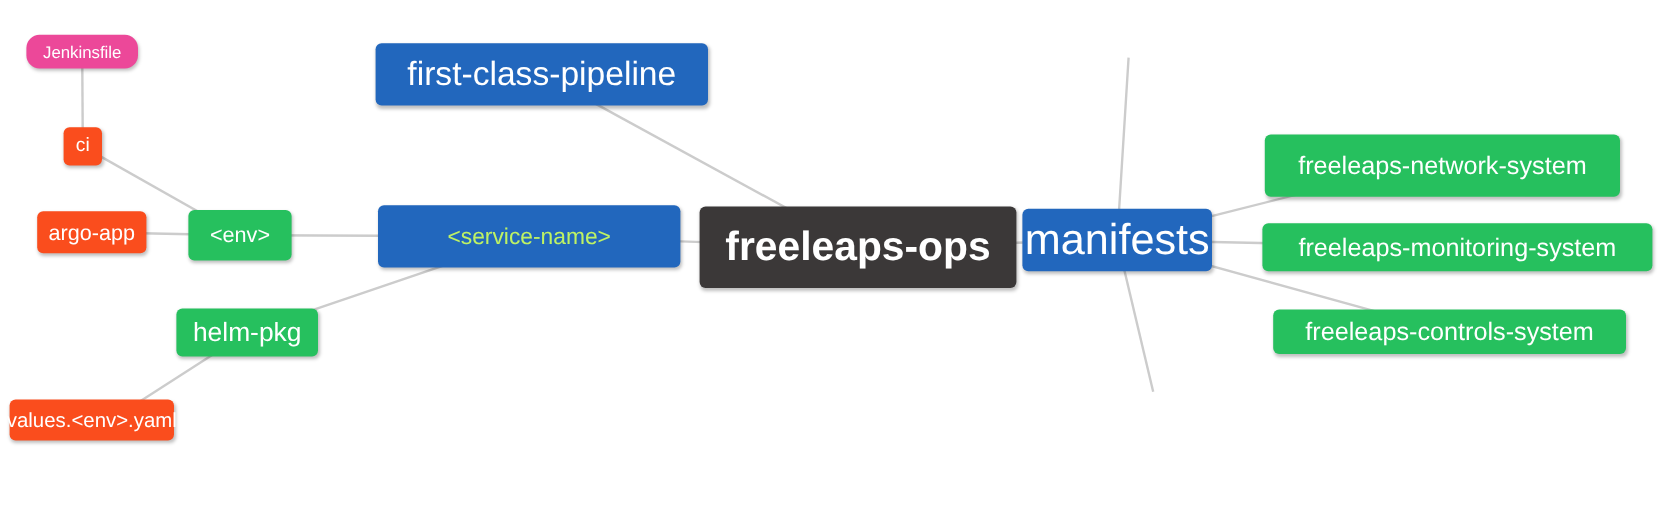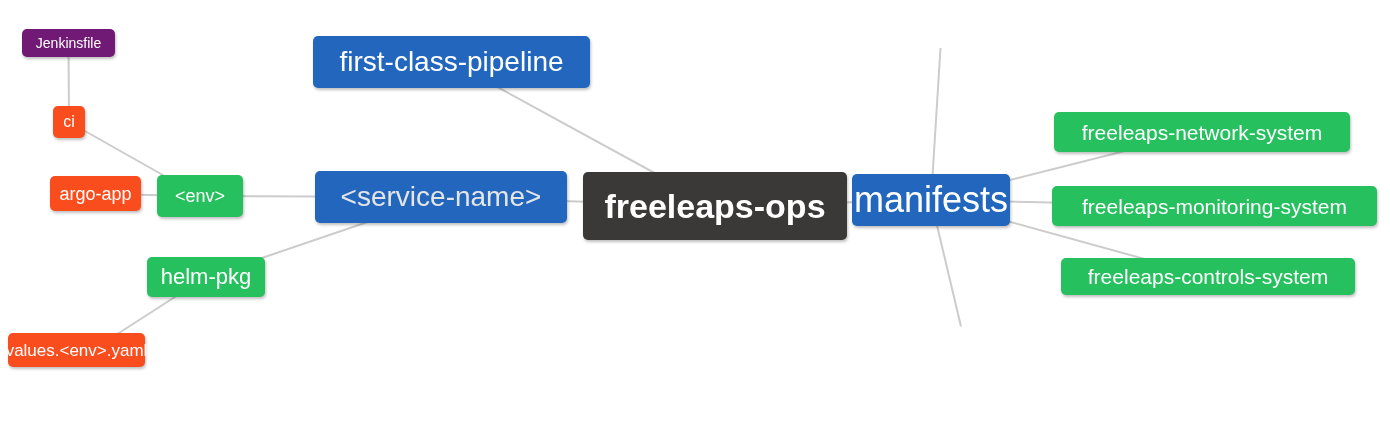--- a/index.html
+++ b/index.html
@@ -53,26 +53,26 @@
       <line x1="92.5" y1="350" x2="206" y2="277" stroke="#CCCCCC" stroke-width="2"></line>
       <line x1="451.5" y1="62" x2="715" y2="206" stroke="#CCCCCC" stroke-width="2"></line>
       <line x1="441" y1="197" x2="715" y2="206" stroke="#CCCCCC" stroke-width="2"></line>
       <line x1="715" y1="206" x2="931" y2="200" stroke="#CCCCCC" stroke-width="2"></line>
       <line x1="931" y1="200" x2="940.5" y2="48" stroke="#CCCCCC" stroke-width="2"></line>
       <line x1="931" y1="200" x2="1202" y2="131.5" stroke="#CCCCCC" stroke-width="2"></line>
       <line x1="931" y1="200" x2="1214.5" y2="206" stroke="#CCCCCC" stroke-width="2"></line>
       <line x1="931" y1="200" x2="1208" y2="276.5" stroke="#CCCCCC" stroke-width="2"></line>
       <line x1="931" y1="200" x2="961" y2="326.5" stroke="#CCCCCC" stroke-width="2"></line>
     </svg>
-<div class="node" style="left: 22px; top: 29px; width: 93px; height: 28px; font-size: 14px; background: #701a75; color: rgb(255, 255, 255);">Jenkinsfile</div>
+<div class="node" style="left: 22px; top: 29px; width: 93px; height: 28px; font-size: 14px; background: #ec4899; color: rgb(255, 255, 255); border-radius: 11px;">Jenkinsfile</div>
     <div class="node" style="left: 53px; top: 106px; width: 32px; height: 32px; font-size: 16px; background: rgb(250, 77, 29); color: rgb(255, 255, 255);">ci</div>
-    <div class="node" style="left: 31px; top: 176px; width: 91px; height: 35px; font-size: 18px; background: rgb(250, 77, 29); color: rgb(255, 255, 255); margin-left: 19px;">argo-app</div>
+    <div class="node" style="left: 31px; top: 176px; width: 91px; height: 35px; font-size: 18px; background: rgb(250, 77, 29); color: rgb(255, 255, 255);">argo-app</div>
     <div class="node" style="left: 157px; top: 175px; width: 86px; height: 42px; font-size: 18px; background: rgb(38, 192, 94); color: rgb(255, 255, 255);">&lt;env&gt;</div>
     <div class="node" style="left: 147px; top: 257px; width: 118px; height: 40px; font-size: 22px; background: rgb(38, 192, 94); color: rgb(255, 255, 255);">helm-pkg</div>
     <div class="node" style="left: 8px; top: 333px; width: 137px; height: 34px; font-size: 17px; background: rgb(250, 77, 29); color: rgb(255, 255, 255);">values.&lt;env&gt;.yaml</div>
     <div class="node" style="left: 313px; top: 36px; width: 277px; height: 52px; font-size: 28px; background: rgb(34, 103, 189); color: rgb(255, 255, 255);">first-class-pipeline</div>
-    <div class="node" style="left: 315px; top: 171px; width: 252px; height: 52px; font-size: 28px; background: rgb(34, 103, 189); color: #e5e5e5;">&lt;service-name&gt;</div>
+    <div class="node" style="left: 315px; top: 171px; width: 252px; height: 52px; font-size: 19px; background: rgb(34, 103, 189); color: #bef264;">&lt;service-name&gt;</div>
     <div class="node" style="left: 583px; top: 172px; width: 264px; height: 68px; font-size: 34px; background: rgb(59, 56, 56); color: rgb(255, 255, 255); font-weight: bold;">freeleaps-ops</div>
     <div class="node" style="left: 852px; top: 174px; width: 158px; height: 52px; font-size: 36px; background: rgb(34, 103, 189); color: rgb(255, 255, 255);">manifests</div>
-    <div class="node" style="left: 1054px; top: 112px; width: 296px; height: 40px; font-size: 21px; background: rgb(38, 192, 94); color: rgb(255, 255, 255);">freeleaps-network-system</div>
+    <div class="node" style="left: 1054px; top: 112px; width: 296px; height: 52px; font-size: 21px; background: rgb(38, 192, 94); color: rgb(255, 255, 255);">freeleaps-network-system</div>
     <div class="node" style="left: 1052px; top: 186px; width: 325px; height: 40px; font-size: 21px; background: rgb(38, 192, 94); color: rgb(255, 255, 255); text-align: center;">freeleaps-monitoring-system</div>
     <div class="node" style="left: 1061px; top: 258px; width: 294px; height: 37px; font-size: 21px; background: rgb(38, 192, 94); color: rgb(255, 255, 255);">freeleaps-controls-system</div>
   </div>
 
 </body></html>

